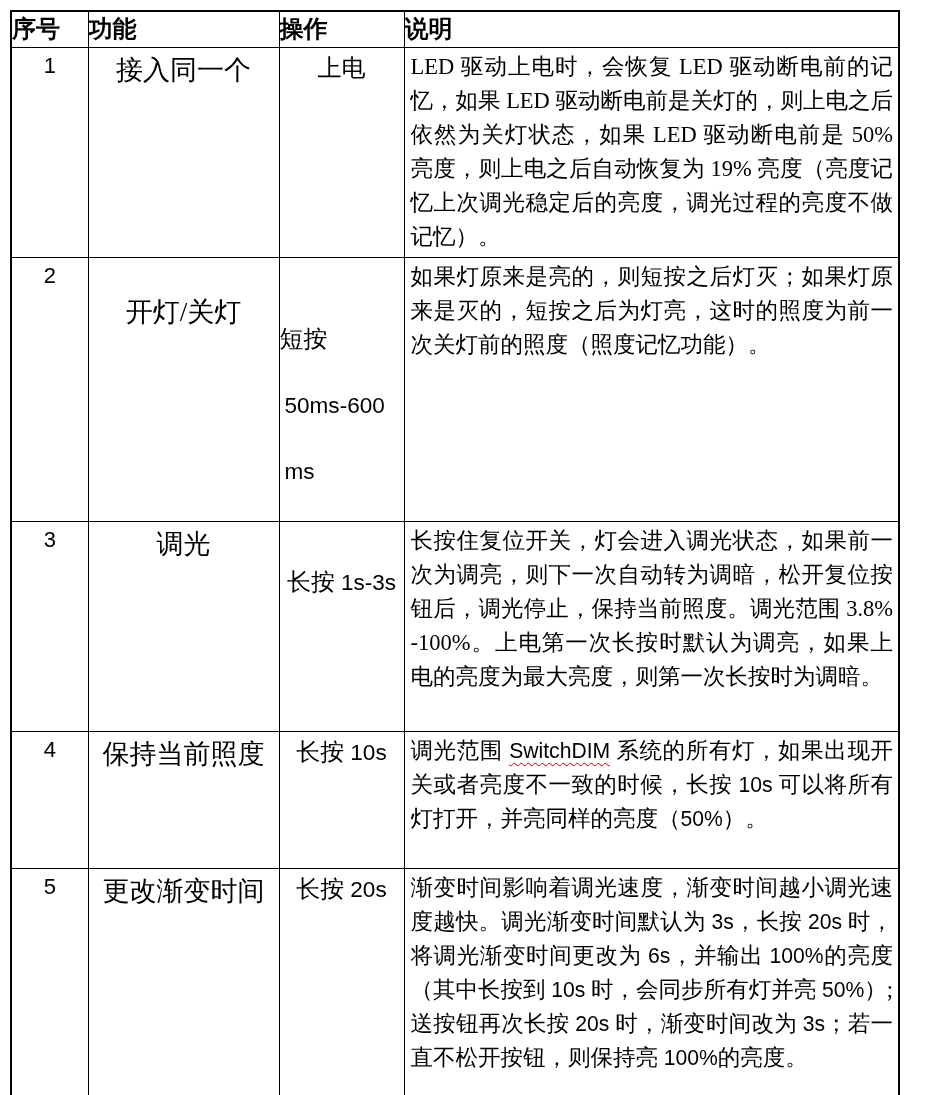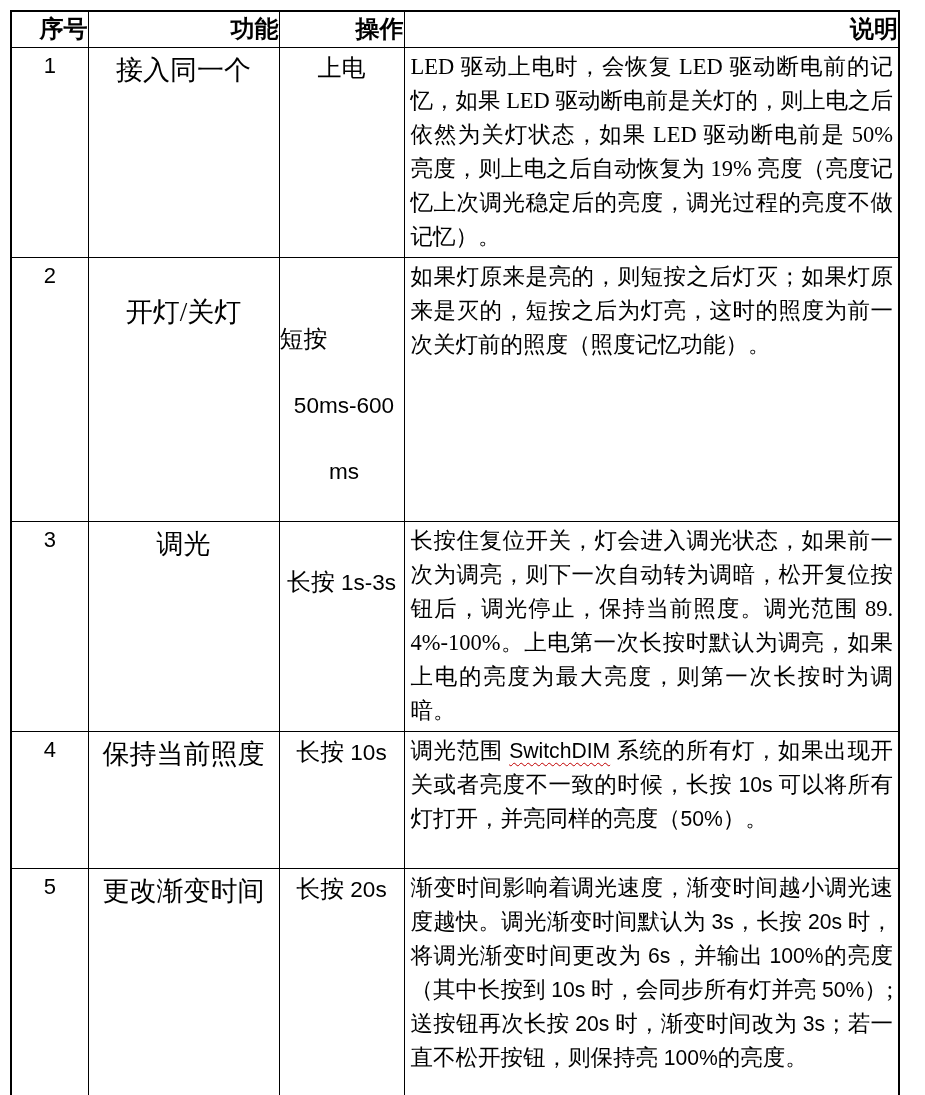--- a/index.html
+++ b/index.html
@@ -12,21 +12,21 @@
     position:absolute;left:10px;top:10px;
     border-collapse:collapse;table-layout:fixed;
     border:2px solid #000;
   }
   td,th{
     border:1.5px solid #000;
     padding:0;vertical-align:top;overflow:hidden;
     word-break:break-all;
   }
   th{
-    font-size:24px;font-weight:bold;text-align:right;
+    font-size:24px;font-weight:bold;text-align:left;
     height:33px;vertical-align:middle;padding:0 0 2px 0;
   }
   .h1{height:210px}.h2{height:135px}.h3{height:210px}
   .h4{height:137px}.h5{height:240px}
   .num{
     font-family:"Liberation Sans","DejaVu Sans",sans-serif;
     font-size:22px;text-align:center;padding-top:5px;
   }
   .func{
     font-size:27px;text-align:center;padding-top:4px;line-height:36px;
@@ -47,21 +47,21 @@
     text-decoration:underline;
     text-decoration-style:wavy;
     text-decoration-color:#c00000;
     text-decoration-thickness:1px;
     text-underline-offset:4px;
   }
   .pt36{padding-top:36px}
   .pt32{padding-top:32px}
   .pt44{padding-top:44px}
   .op-line-right{display:block;text-align:left;padding-right:8px}
-  .op-line-left{display:block;text-align:center;padding-left:5px}
+  .op-line-left{display:block;text-align:left;padding-left:5px}
 </style>
 </head>
 <body>
 
 <table class="doc-table">
   <colgroup>
     <col style="width:77px">
     <col style="width:191px">
     <col style="width:125px">
     <col style="width:495px">
@@ -89,21 +89,21 @@
       <span class="op-line-left"><span class="sans">50ms-600</span></span>
       <span class="op-line-left"><span class="sans">ms</span></span>
     </td>
     <td class="desc"><span>如果灯原来是亮的，则短按之后灯灭；如果灯原来是灭的，短按之后为灯亮，这时的照度为前一次关灯前的照度（照度记忆功能）。</span></td>
   </tr>
 
   <tr class="h3">
     <td class="num">3</td>
     <td class="func">调光</td>
     <td class="op pt44"><span>长按 </span><span class="sans">1s-3s</span></td>
-    <td class="desc"><span>长按住复位开关，灯会进入调光状态，如果前一次为调亮，则下一次自动转为调暗，松开复位按钮后，调光停止，保持当前照度。调光范围 89.4%-100%。上电第一次长按时默认为调亮，如果上电的亮度为最大亮度，则第一次长按时为调暗。</span></td>
+    <td class="desc"><span>长按住复位开关，灯会进入调光状态，如果前一次为调亮，则下一次自动转为调暗，松开复位按钮后，调光停止，保持当前照度。调光范围 3.8%-100%。上电第一次长按时默认为调亮，如果上电的亮度为最大亮度，则第一次长按时为调暗。</span></td>
   </tr>
 
   <tr class="h4">
     <td class="num">4</td>
     <td class="func">保持当前照度</td>
     <td class="op"><span>长按 </span><span class="sans">10s</span></td>
     <td class="desc"><span>调光范围 </span><span class="sans wavy">SwitchDIM</span><span> 系统的所有灯，如果出现开关或者亮度不一致的时候，长按 </span><span class="sans">10s</span><span> 可以将所有灯打开，并亮同样的亮度（</span><span class="sans">50%</span><span>）。</span></td>
   </tr>
 
   <tr class="h5">

